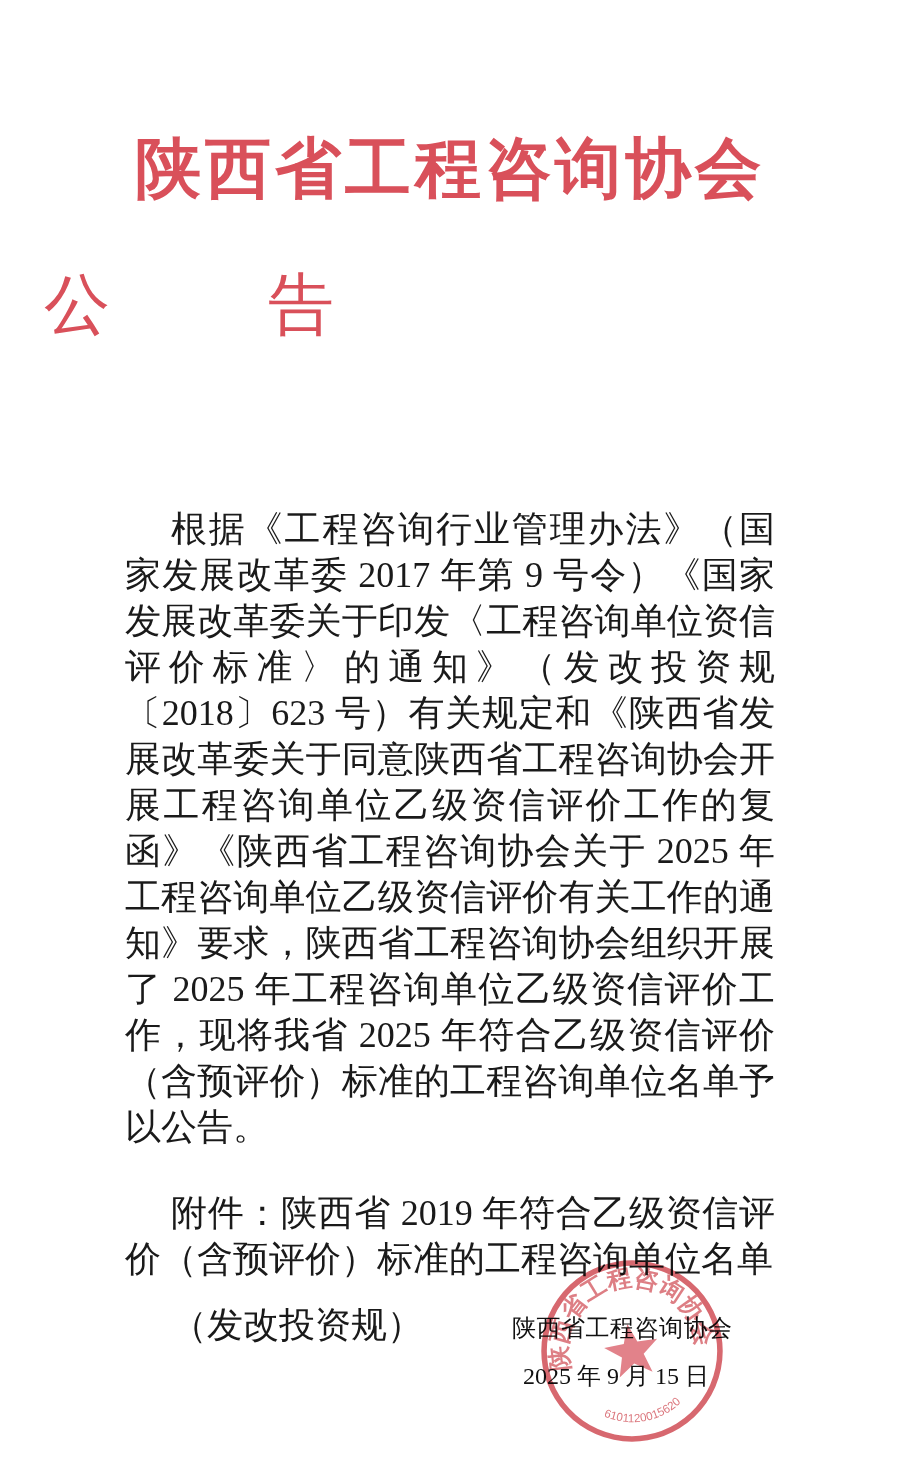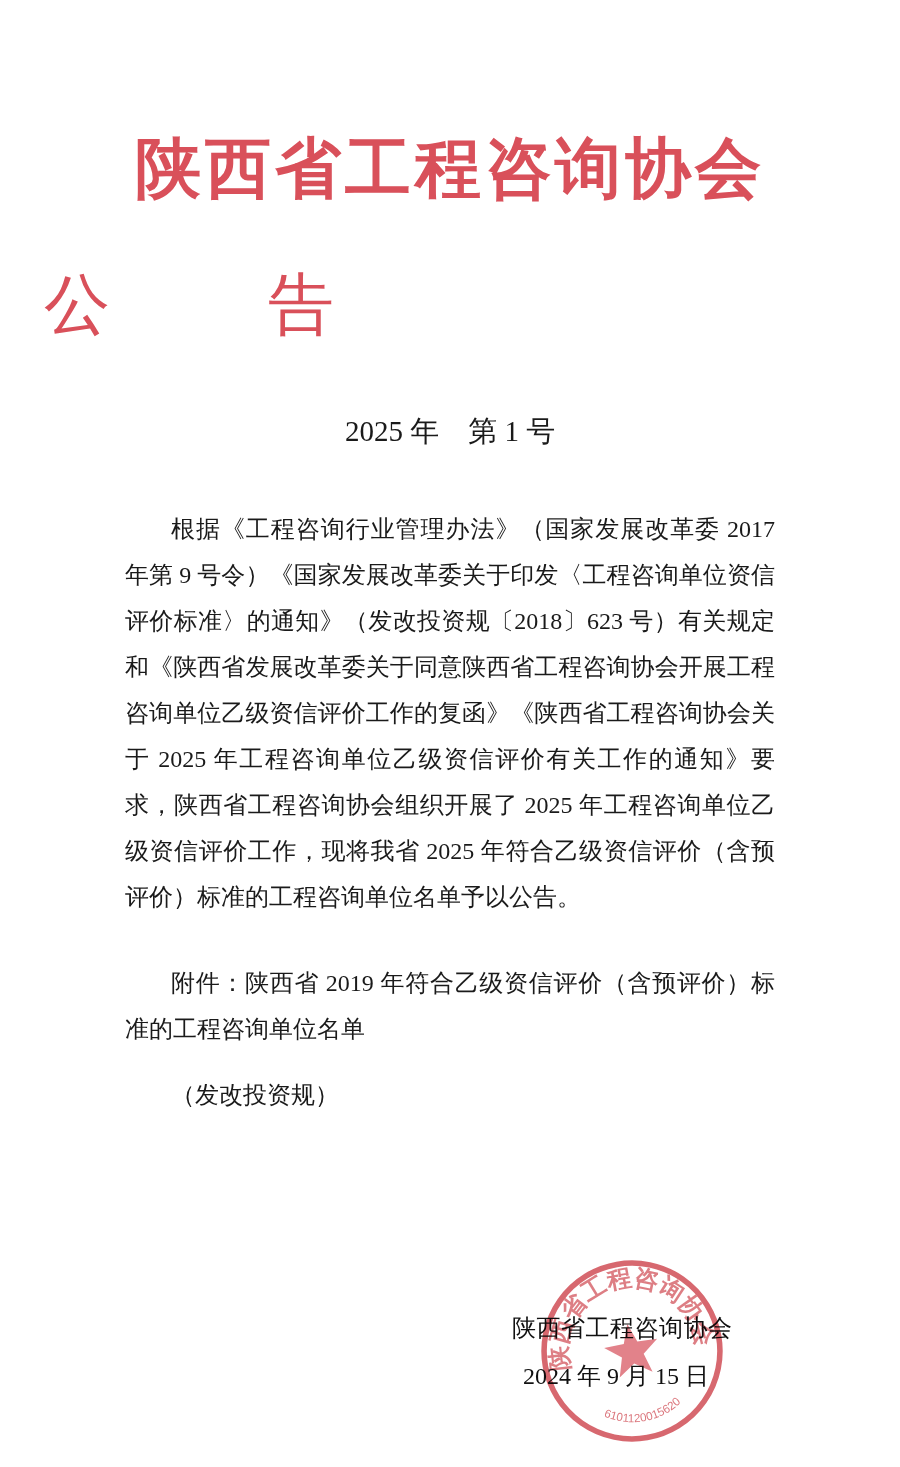--- a/index.html
+++ b/index.html
@@ -51,21 +51,21 @@
     text-align: center;
     font-size: 29px;
     color: #1a1a1a;
     white-space: nowrap;
   }
   .body-text {
     position: absolute;
     top: 506px;
     left: 125px;
     width: 650px;
-    font-size: 24px;
+    font-size: 36px;
     line-height: 46px;
     color: #1a1a1a;
   }
   .body-text p {
     margin: 0;
     text-align: justify;
     text-align-last: left;
     text-indent: 46px;
   }
   .body-text p.attachment {
@@ -106,31 +106,30 @@
 <body>
 
 <div class="page">
 
   <div class="org-title">陕西省工程咨询协会</div>
 
   <div class="doc-type">
     <span>公告</span>
   </div>
 
-  <div class="doc-number">2025 年　第 1 号</div>
 
   <div class="body-text">
     <p>根据《工程咨询行业管理办法》（国家发展改革委 2017 年第 9 号令）《国家发展改革委关于印发〈工程咨询单位资信评价标准〉的通知》（发改投资规〔2018〕623 号）有关规定和《陕西省发展改革委关于同意陕西省工程咨询协会开展工程咨询单位乙级资信评价工作的复函》《陕西省工程咨询协会关于 2025 年工程咨询单位乙级资信评价有关工作的通知》要求，陕西省工程咨询协会组织开展了 2025 年工程咨询单位乙级资信评价工作，现将我省 2025 年符合乙级资信评价（含预评价）标准的工程咨询单位名单予以公告。</p>
     <p class="attachment">附件：陕西省 2019 年符合乙级资信评价（含预评价）标准的工程咨询单位名单</p>
     <p class="note">（发改投资规）</p>
   </div>
 
   <div class="sig-org">陕西省工程咨询协会</div>
 
-  <div class="sig-date">2024 年 9 月 15 日</div>
+  <div class="sig-date">2025 年 9 月 15 日</div>
 
   <svg class="stamp" viewBox="0 0 186 186">
     <defs>
       <path id="arcTop" d="M 40.5 129.5 A 64 64 0 1 1 145.5 129.5" fill="none"></path>
       <path id="arcBottom" d="M 35 133 A 70.5 70.5 0 0 0 151 133" fill="none"></path>
     </defs>
     <g transform="rotate(-10 93 93)" opacity="0.82">
       <circle cx="93" cy="93" r="87" fill="none" stroke="#cf4750" stroke-width="5.5"></circle>
       <polygon points="93,66 99.8,84.7 119.6,85.3 103.9,97.6 109.5,116.7 93,105.5 76.5,116.7 82.1,97.6 66.4,85.3 86.2,84.7" fill="#d85560" opacity="0.9"></polygon>
       <text font-size="24" font-weight="bold" fill="#cf4750" opacity="0.85" font-family="Liberation Serif, DejaVu Serif, serif">

